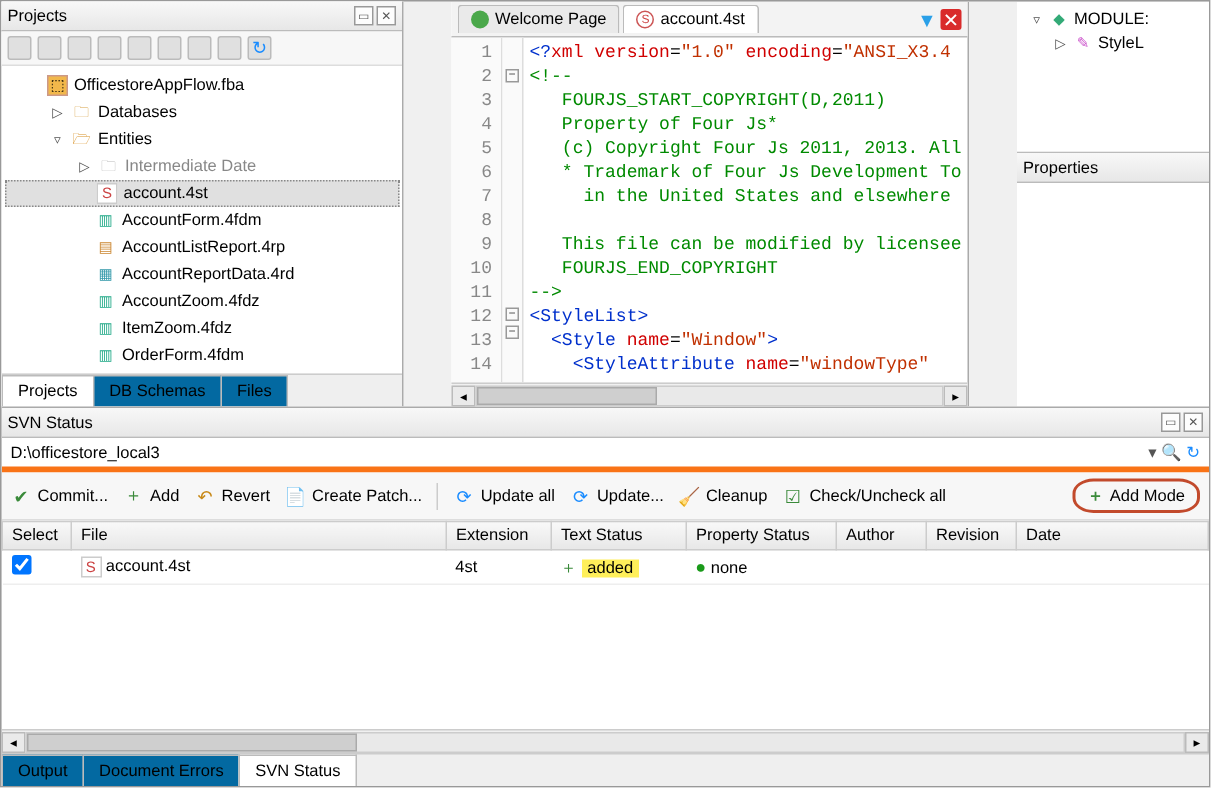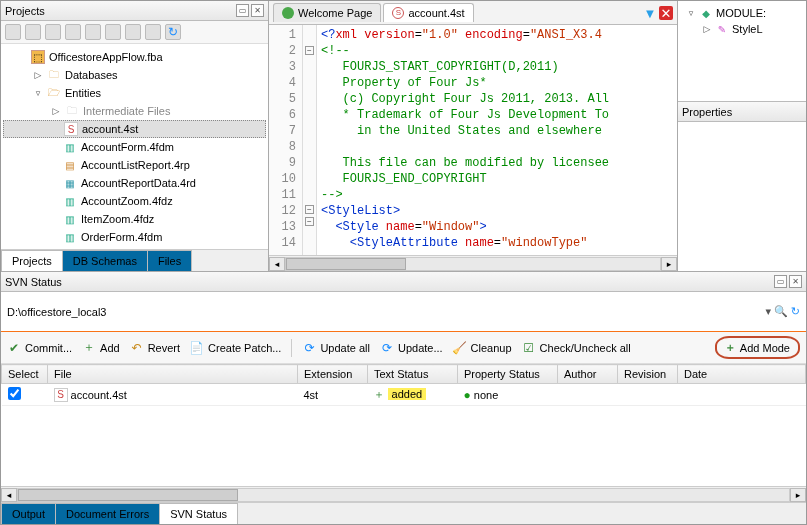--- a/index.html
+++ b/index.html
@@ -1,18 +1,18 @@
 <!DOCTYPE html>
 <html><head>
 <meta charset="utf-8">
 <style>
   * { box-sizing: border-box; margin: 0; padding: 0; }
   html, body { width: 807px; height: 525px; font-family: Tahoma, Arial, sans-serif; font-size: 11px; background: #f0f0f0; overflow: hidden; color: #000; }
   .app { display: flex; flex-direction: column; height: 525px; width: 807px; border: 1px solid #999; }
-  .top { display: flex; height: 270px; }
+  .top { display: flex; height: 270px; gap: 32px; }
   .left-pane { width: 268px; display: flex; flex-direction: column; border-right: 1px solid #aaa; background: #fff; }
   .center-pane { flex: 1; display: flex; flex-direction: column; border-right: 1px solid #aaa; background: #fff; }
   .right-pane { width: 128px; display: flex; flex-direction: column; background: #f5f5f5; }
   .panel-header { display: flex; align-items: center; justify-content: space-between; height: 20px; padding: 0 4px; background: linear-gradient(#f8f8f8,#e7e7e7); border-bottom: 1px solid #bbb; font-size: 11px; }
   .panel-header .title { flex: 1; }
   .panel-header .hdrbtns { display: flex; gap: 2px; }
   .hdrbtn { width: 13px; height: 13px; border: 1px solid #999; background: #fdfdfd; font-size: 8px; line-height: 11px; text-align: center; color: #555; }
   .toolbar { display: flex; align-items: center; gap: 4px; padding: 3px 4px; border-bottom: 1px solid #ddd; background: #f7f7f7; }
   .tool-icon { width: 16px; height: 16px; background: #e0e0e0; border: 1px solid #bbb; border-radius: 2px; }
   .tool-refresh { color: #1a8cff; font-size: 12px; text-align: center; line-height: 14px; }
@@ -44,21 +44,21 @@
   .hscroll .arrow { width:16px; height:14px; border:1px solid #bbb; background:#eaeaea; font-size:9px; text-align:center; line-height:12px; }
   .hscroll .track { flex:1; height:14px; background:#e9e9e9; border:1px solid #ccc; position:relative; }
   .hscroll .thumb { position:absolute; left:0; top:0; height:12px; width:120px; background:#cfcfcf; border:1px solid #aaa; }
   
   .rp-section { border-bottom: 1px solid #bbb; }
   .ctree { padding: 4px; font-size: 11px; background:#fff; height: 100px; overflow:hidden; }
   .crow { display:flex; align-items:center; gap:3px; height:16px; }
   .prop-body { flex:1; background:#fff; }
   
   .bottom { flex: 1; display: flex; flex-direction: column; border-top: 1px solid #aaa; background: #fff; }
-  .pathbar { display:flex; align-items:center; justify-content:space-between; padding: 13px 6px; border-bottom: 1px solid #f97316; }
+  .pathbar { display:flex; align-items:center; justify-content:space-between; padding: 3px 6px; border-bottom: 4px solid #f97316; }
   .pathbar .ricons { display:flex; gap:3px; align-items:center; }
   .svn-toolbar { display:flex; align-items:center; gap:10px; padding: 4px 6px; border-bottom: 1px solid #ddd; background:#f7f7f7; flex-wrap: nowrap; }
   .svnbtn { display:flex; align-items:center; gap:4px; white-space:nowrap; }
   .svnbtn .sicn { width:14px; height:14px; display:inline-flex; align-items:center; justify-content:center; font-size:12px; }
   .spacer { flex:1; }
   .addmode { border: 2px solid #c24a2c; border-radius: 14px / 10px; padding: 2px 8px; display:flex; align-items:center; gap:4px; }
   .svntable { flex:1; overflow:hidden; }
   .svntable table { width:100%; border-collapse: collapse; }
   .svntable th { text-align:left; font-weight:normal; background: linear-gradient(#f8f8f8,#e7e7e7); border: 1px solid #ccc; padding: 3px 6px; }
   .svntable td { padding: 3px 6px; border-bottom: 1px solid #eee; }
@@ -106,21 +106,21 @@
           <span>Databases</span>
         </div>
         <div class="tree-row" style="--ind:30px">
           <span class="expander">▿</span>
           <span class="ticon" style="color:#d8932a;">🗁</span>
           <span>Entities</span>
         </div>
         <div class="tree-row" style="--ind:48px">
           <span class="expander">▷</span>
           <span class="ticon" style="color:#bbb;">🗀</span>
-          <span style="color:#888;">Intermediate Files</span>
+          <span style="color:#888;">Intermediate Date</span>
         </div>
         <div class="tree-row selected" style="--ind:60px">
           <span class="ticon" style="color:#c44;border:1px solid #ccc;background:#fff;">S</span>
           <span>account.4st</span>
         </div>
         <div class="tree-row" style="--ind:60px">
           <span class="ticon" style="color:#2a8;">▥</span>
           <span>AccountForm.4fdm</span>
         </div>
         <div class="tree-row" style="--ind:60px">

